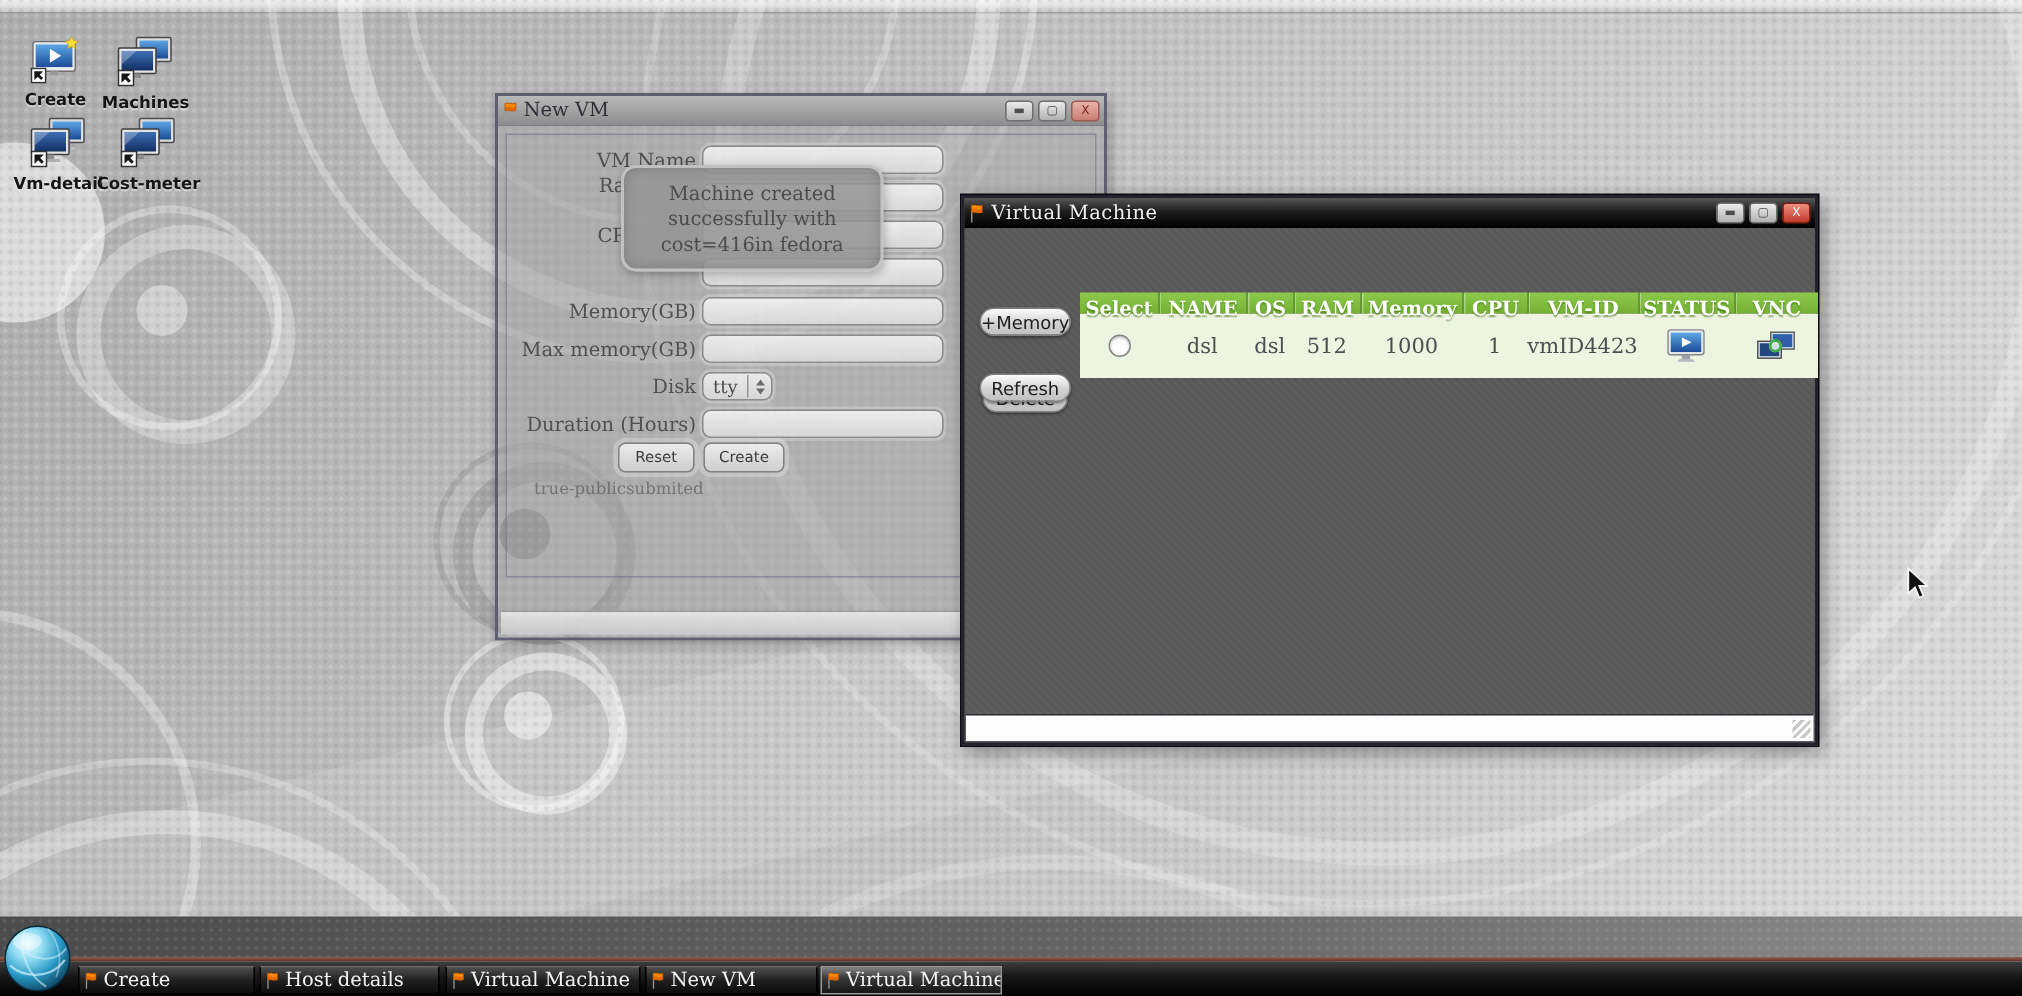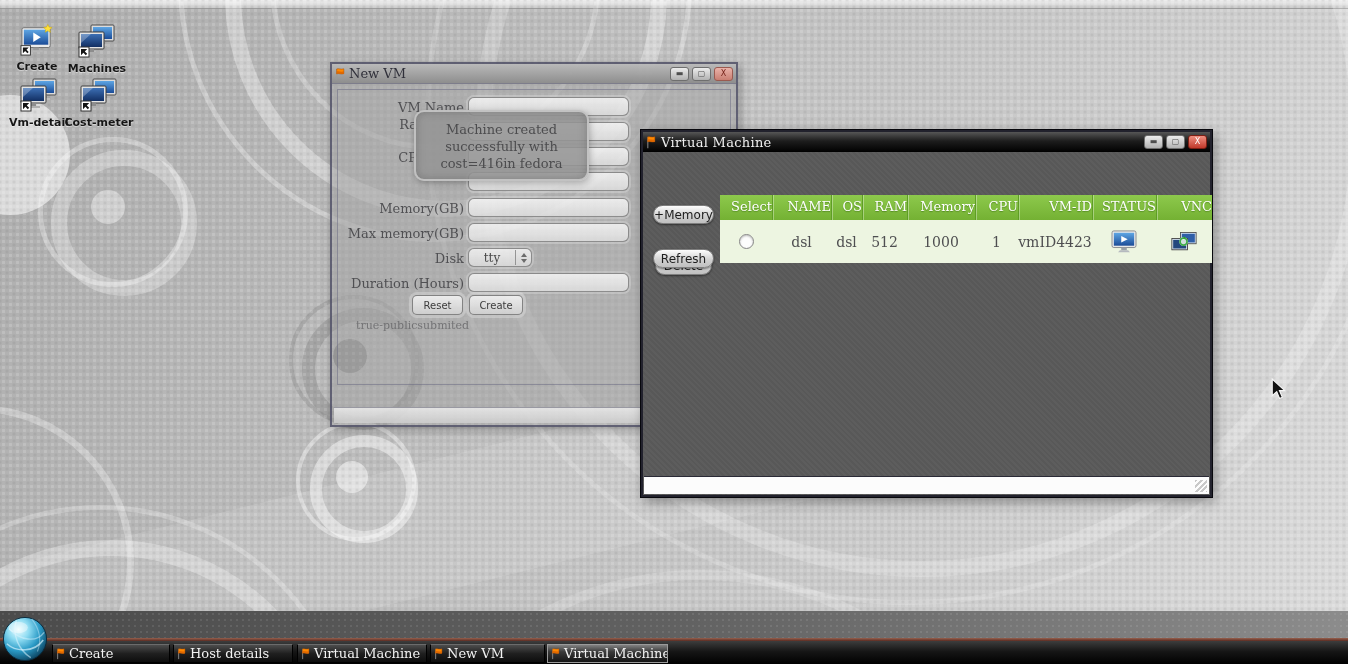--- a/index.html
+++ b/index.html
@@ -39,21 +39,21 @@
     background:linear-gradient(rgba(186,186,186,0.95),rgba(140,140,140,0.95));
     border-bottom:1px solid rgba(100,100,120,0.7);color:#30303a;font-size:13px;}
   .win-newvm .tname{margin-left:4px;}
   .win-newvm .panel{position:absolute;left:5px;top:25px;right:5px;bottom:40px;
     border:1px solid rgba(95,95,125,0.45);background:rgba(175,175,175,0.18);}
   .flabel{position:absolute;text-align:right;font-size:13px;color:rgba(62,62,66,0.85);}
   .finput{position:absolute;height:19px;width:161px;left:136px;box-sizing:border-box;
     border:1px solid rgba(130,130,130,0.9);border-radius:6px;
     background:linear-gradient(rgba(250,250,250,0.8),rgba(228,228,228,0.75));
     box-shadow:0 0 0 2px rgba(225,225,225,0.35);padding:0 5px;font-size:12px;color:#333;outline:none;}
-  .fselect{position:absolute;left:136px;height:19px;width:64px;box-sizing:border-box;display:flex;align-items:center;
+  .fselect{position:absolute;left:136px;height:19px;width:47px;box-sizing:border-box;display:flex;align-items:center;
     border:1px solid rgba(130,130,130,0.9);border-radius:6px;
     background:linear-gradient(rgba(248,248,248,0.8),rgba(225,225,225,0.75));
     box-shadow:0 0 0 2px rgba(225,225,225,0.35);font-size:12px;color:#4a4a4a;}
   .fselect .val{flex:1;text-align:center;}
   .spin{border-left:1px solid rgba(140,140,140,0.9);height:15px;width:15px;display:flex;
     flex-direction:column;align-items:center;justify-content:center;gap:2px;}
   .spin i{display:block;width:0;height:0;border-left:3.5px solid transparent;border-right:3.5px solid transparent;}
   .spin .up{border-bottom:4px solid rgba(95,95,95,0.9);}
   .spin .dn{border-top:4px solid rgba(95,95,95,0.9);}
   .fbtn{position:absolute;height:20px;box-sizing:border-box;border:1px solid rgba(125,125,125,0.95);
@@ -82,21 +82,21 @@
   .win-vm .tname{margin-left:5px;letter-spacing:0.3px;}
   .tb-spacer{flex:1;}
   .toolbar{position:absolute;left:81px;top:41px;display:flex;gap:5px;}
   .pillbtn{height:19px;box-sizing:border-box;padding:0 10px;border:1px solid #7f7f7f;border-radius:10px;
     background:linear-gradient(#fdfdfd,#d2d2d2 55%,#c0c0c0);
     box-shadow:0 1px 2px rgba(0,0,0,0.45);font-family:"DejaVu Sans",sans-serif;
     font-size:12px;color:#1d1d1d;display:flex;align-items:center;justify-content:center;}
   .sidebtns .pillbtn{position:absolute;width:61px;}
   .vm-table{position:absolute;left:77px;top:63px;width:492px;}
   .thead,.trow{display:grid;grid-template-columns:52px 59px 31px 45px 68px 43px 74px 64px 56px;}
-  .th{height:25px;line-height:23px;text-align:right;color:#fff;font-weight:normal;font-size:13px;
+  .th{height:14px;line-height:23px;text-align:center;color:#fff;font-weight:bold;font-size:13px;
     background:linear-gradient(#8dc94c,#74b133);text-shadow:0 1px 1px rgba(60,110,20,0.6);}
   .th + .th{border-left:1px solid #5f9d26;box-shadow:inset 1px 0 0 rgba(255,255,255,0.35);}
   .trow{background:#edf5e1;}
   .td{height:43px;display:flex;align-items:center;justify-content:center;
     font-size:14px;color:#4e4e50;}
   .radio{width:13px;height:13px;border-radius:50%;border:1px solid #858585;background:#fdfdfd;
     box-shadow:inset 0 1px 2px rgba(0,0,0,0.25);}
   .win-vm .statusbar{position:absolute;left:1px;right:1px;bottom:1px;height:17px;
     background:#fcfcfc;border-top:1px solid #2a2a36;}
   .grip{position:absolute;right:2px;bottom:2px;width:12px;height:12px;

